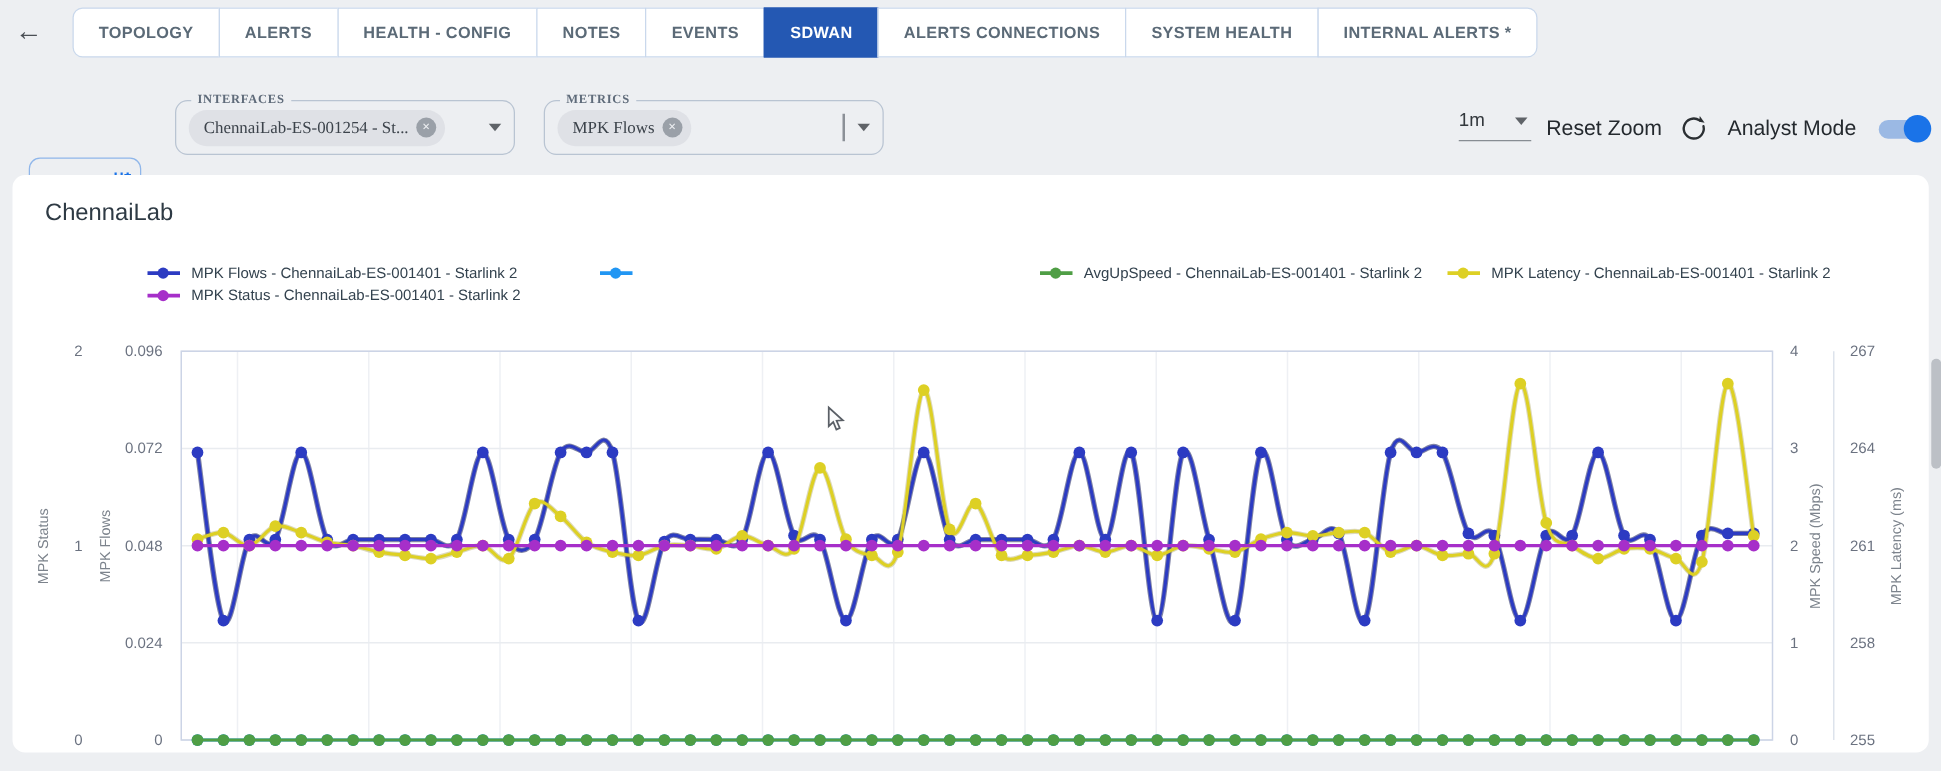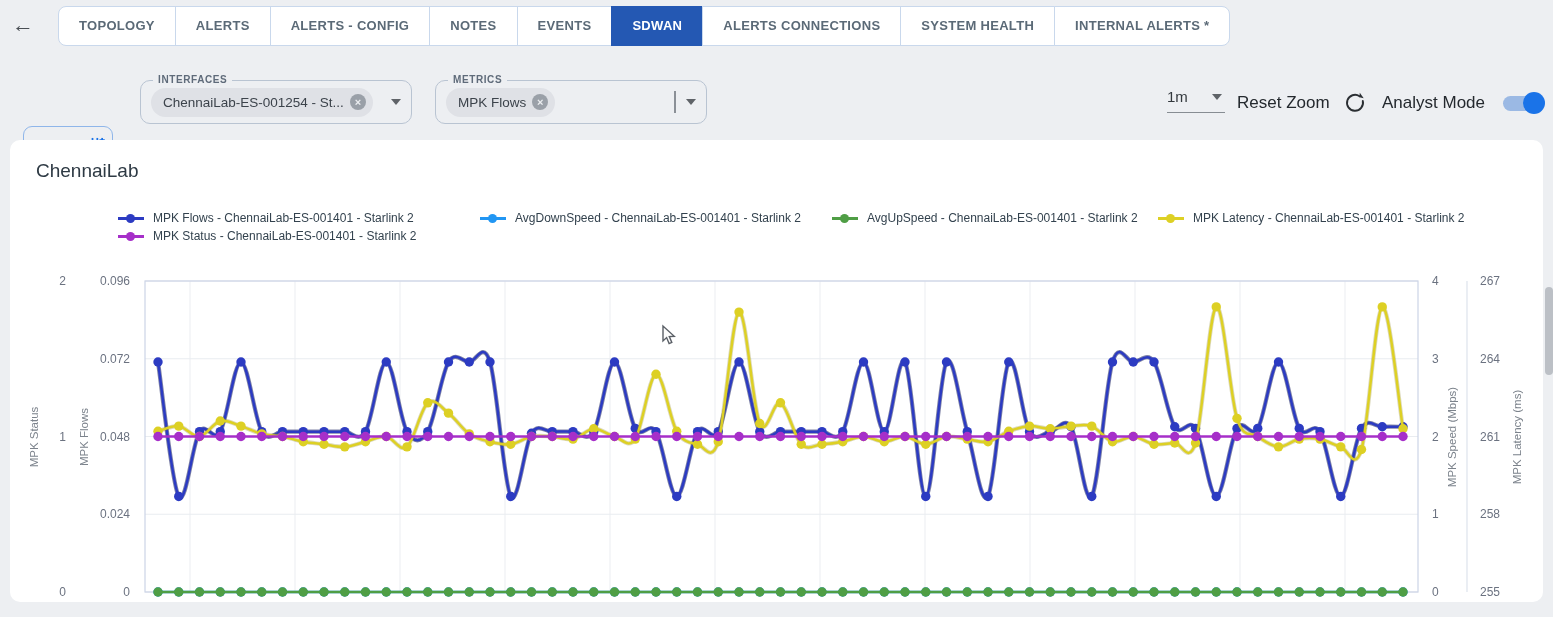--- a/index.html
+++ b/index.html
@@ -12,21 +12,21 @@
        font-size:13px;font-weight:600;letter-spacing:.3px;color:#5b6a77;cursor:pointer;white-space:nowrap;}
   .tab:first-child{border-radius:8px 0 0 8px;margin-left:0;}
   .tab:last-child{border-radius:0 8px 8px 0;}
   .tab.active{background:#2458b3;border-color:#2458b3;color:#fff;}
 
   
   .filter-btn{position:absolute;left:23px;top:84px;width:90px;height:37px;border:1px solid #8fb6ea;border-radius:9px;
       background:transparent;display:flex;align-items:center;justify-content:center;gap:9px;cursor:pointer;margin-top:42px;}
   .filter-btn span{font-size:14px;font-weight:700;letter-spacing:.4px;color:#1a73e8;}
   .fieldset{position:absolute;top:80px;height:44px;width:272px;border:1px solid #b9c4d2;border-radius:10px;
-      display:flex;align-items:center;padding:0 10px;box-sizing:border-box;cursor:pointer;}
+      display:flex;align-items:center;padding:0 10px;box-sizing:border-box;cursor:pointer;font-family:Liberation Serif, serif;}
   .fieldset .flabel{position:absolute;top:-7px;left:12px;background:#edeff2;padding:0 5px;font-size:10px;
       letter-spacing:.6px;color:#5f6b7a;font-weight:600;}
   .chip{display:inline-flex;align-items:center;gap:6px;background:#dfe1e6;border-radius:15px;height:29px;
       padding:0 7px 0 12px;font-size:13.5px;color:#3c434b;white-space:nowrap;}
   .chip-x{width:16px;height:16px;border-radius:50%;background:#9aa0a8;color:#eceef1;font-size:11px;line-height:16px;
       text-align:center;font-weight:700;cursor:pointer;}
   .caret{margin-left:auto;width:0;height:0;border-left:5px solid transparent;border-right:5px solid transparent;
       border-top:6px solid #5f6368;}
   .text-caret{width:2px;height:22px;background:#8b9097;margin-left:auto;margin-right:10px;}
   .fieldset .caret2{width:0;height:0;border-left:5px solid transparent;border-right:5px solid transparent;
@@ -60,21 +60,21 @@
 </style>
 </head>
 <body>
 
 <div class="page">
 
   <div class="back-btn">←</div>
   <div class="tabbar" id="tabbar">
       <div class="tab">TOPOLOGY</div>
       <div class="tab">ALERTS</div>
-      <div class="tab">ALERTS - CONFIG</div>
+      <div class="tab">HEALTH - CONFIG</div>
       <div class="tab">NOTES</div>
       <div class="tab">EVENTS</div>
       <div class="tab active">SDWAN</div>
       <div class="tab">ALERTS CONNECTIONS</div>
       <div class="tab">SYSTEM HEALTH</div>
       <div class="tab">INTERNAL ALERTS *</div>
     </div>
 
   <button class="filter-btn">
     <span>FILTER</span>
@@ -135,21 +135,20 @@
           <span class="ln" style="background: rgb(44, 59, 194);"></span>
           <span class="dt" style="background: rgb(44, 59, 194);"></span>
         </span>
         <span class="legend-label">MPK Flows - ChennaiLab-ES-001401 - Starlink 2</span>
       </div>
       <div class="legend-item">
         <span class="legend-marker">
           <span class="ln" style="background: rgb(33, 150, 243);"></span>
           <span class="dt" style="background: rgb(33, 150, 243);"></span>
         </span>
-        <span class="legend-label">AvgDownSpeed - ChennaiLab-ES-001401 - Starlink 2</span>
       </div>
       <div class="legend-item">
         <span class="legend-marker">
           <span class="ln" style="background: rgb(79, 158, 69);"></span>
           <span class="dt" style="background: rgb(79, 158, 69);"></span>
         </span>
         <span class="legend-label">AvgUpSpeed - ChennaiLab-ES-001401 - Starlink 2</span>
       </div>
       <div class="legend-item">
         <span class="legend-marker">

